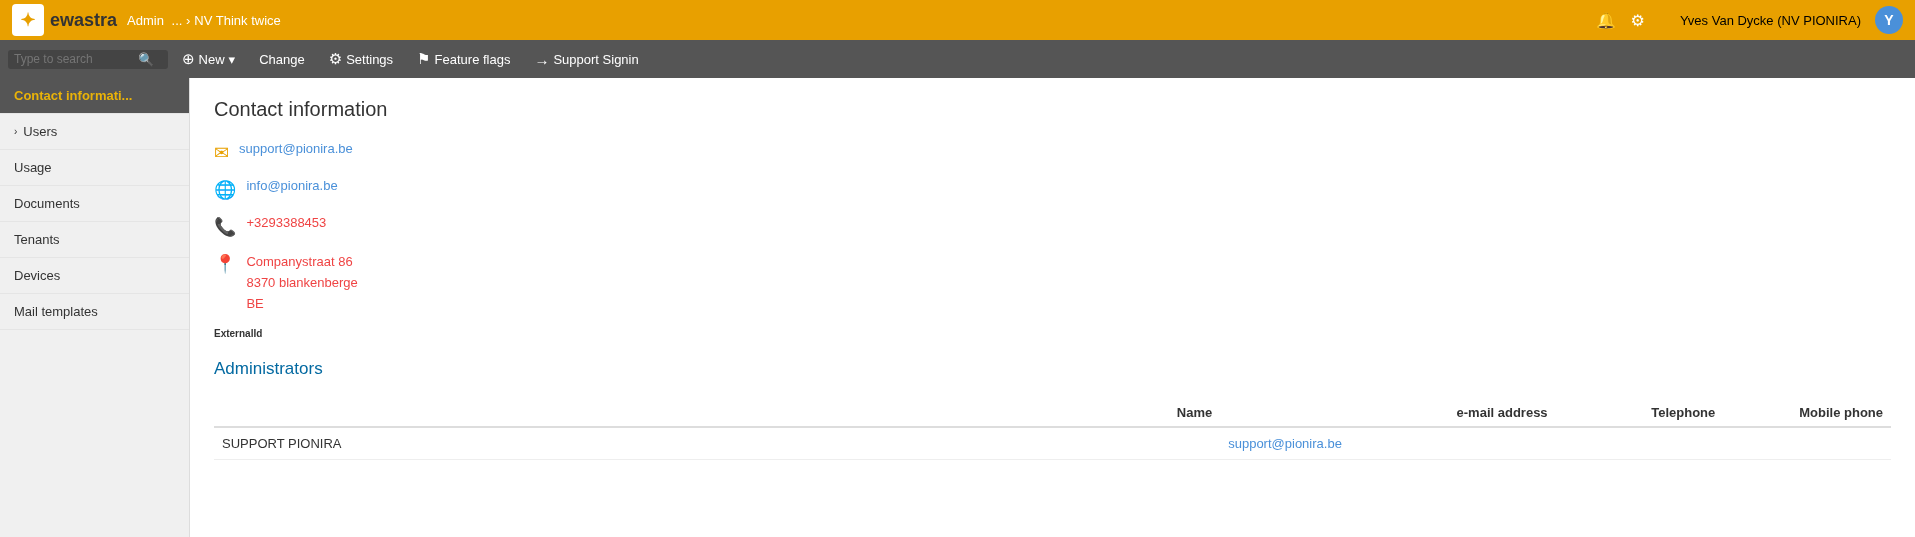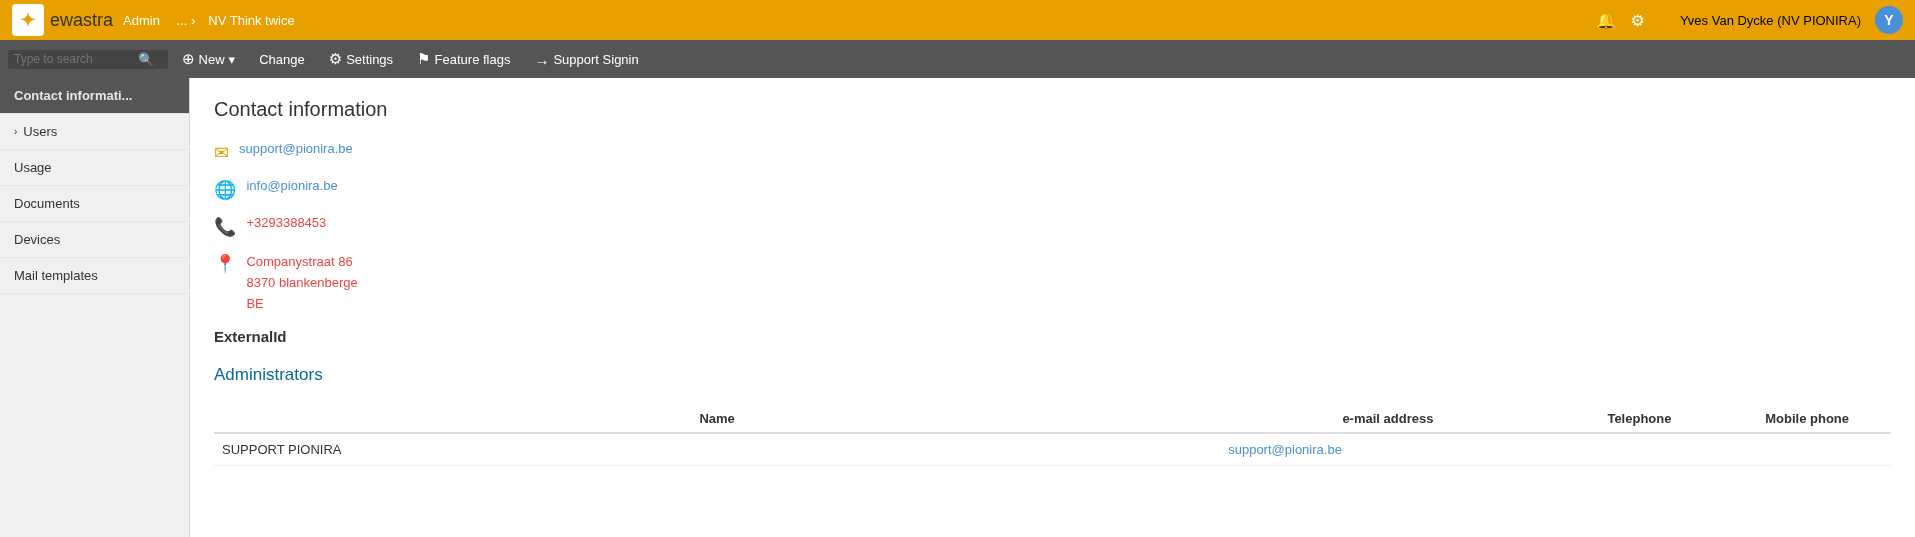--- a/index.html
+++ b/index.html
@@ -27,29 +27,29 @@
       display: flex;
       align-items: center;
       justify-content: center;
       font-weight: bold;
       color: #E8A000;
       font-size: 18px;
     }
     .logo-text {
       color: #333;
       font-size: 18px;
-      font-weight: normal;
+      font-weight: bold;
       text-align: right;
     }
     .breadcrumb {
       color: #fff;
       font-size: 13px;
       display: flex;
       align-items: center;
-      gap: 13px;
+      gap: 4px;
     }
     .header-right {
       margin-left: auto;
       display: flex;
       align-items: center;
       gap: 14px;
       color: white;
     }
     .header-icon {
       font-size: 16px;
@@ -135,21 +135,21 @@
       font-size: 13px;
       color: #333;
       cursor: pointer;
       border-bottom: 1px solid #e5e5e5;
       display: flex;
       align-items: center;
       gap: 4px;
     }
     .sidebar-item.active {
       background: #555;
-      color: #e5e5e5;
+      color: #eab308;
       font-weight: bold;
     }
     .sidebar-item .chevron {
       font-size: 10px;
       margin-right: 2px;
     }
 
     
     .content {
       flex: 1;
@@ -182,41 +182,41 @@
       color: #ef4444;
     }
     .contact-link {
       color: #4a90d9;
       text-decoration: none;
     }
     .contact-address { line-height: 1.6; }
 
     .external-id-label {
       font-weight: bold;
-      font-size: 15px;
+      font-size: 10px;
       color: #333;
       margin-bottom: 20px;
     }
 
     
     .section-title {
       font-size: 17px;
       font-weight: normal;
       color: #0369a1;
       margin-bottom: 14px;
       padding-bottom: 6px;
     }
 
     
     .admin-table {
       width: 100%;
       border-collapse: collapse;
     }
     .admin-table th {
-      text-align: center;
+      text-align: right;
       font-weight: bold;
       font-size: 13px;
       color: #333;
       padding: 6px 8px;
       border-bottom: 2px solid #ddd;
     }
     .admin-table td {
       padding: 8px 8px;
       font-size: 13px;
       color: #333;
@@ -287,20 +287,23 @@
     </div>
     <div class="sidebar-item">
       <span class="chevron">›</span>
       <span>Users</span>
     </div>
     <div class="sidebar-item">
       <span>Usage</span>
     </div>
     <div class="sidebar-item">
       <span>Documents</span>
+    </div>
+    <div class="sidebar-item">
+      <span>Tenants</span>
     </div>
     <div class="sidebar-item">
       <span>Devices</span>
     </div>
     <div class="sidebar-item">
       <span>Mail templates</span>
     </div>
   </div>
 
   <div class="content">

